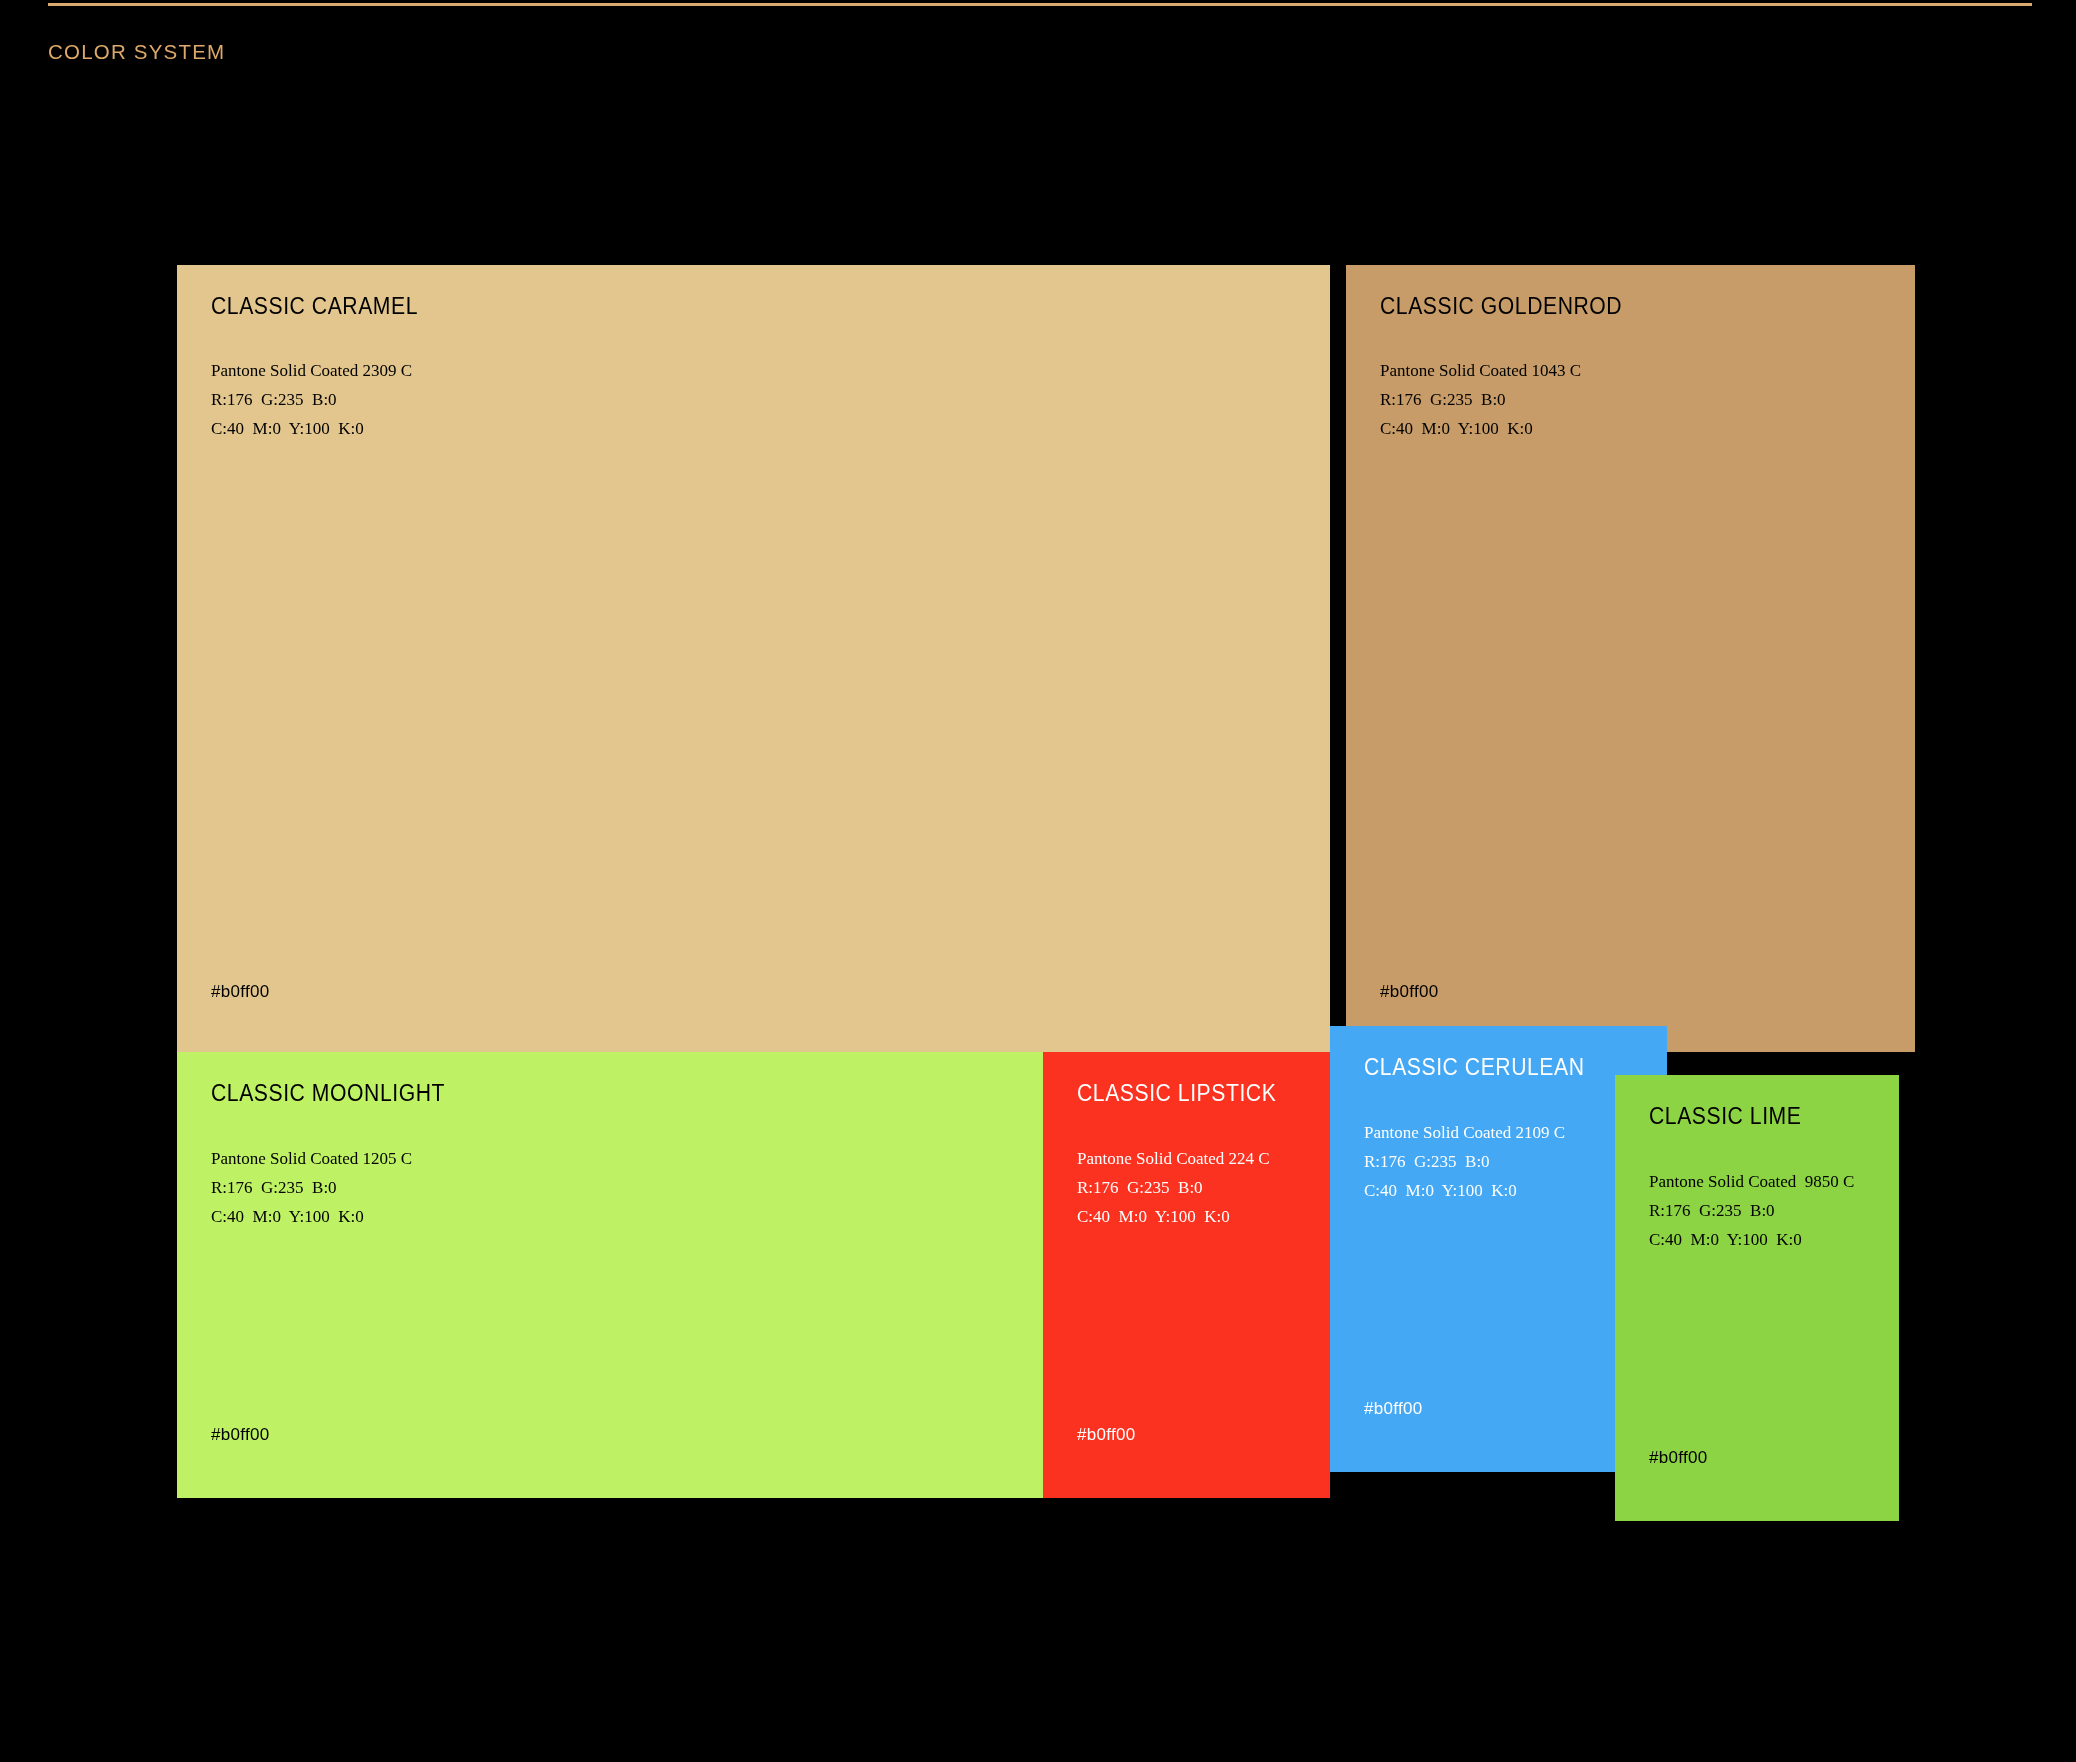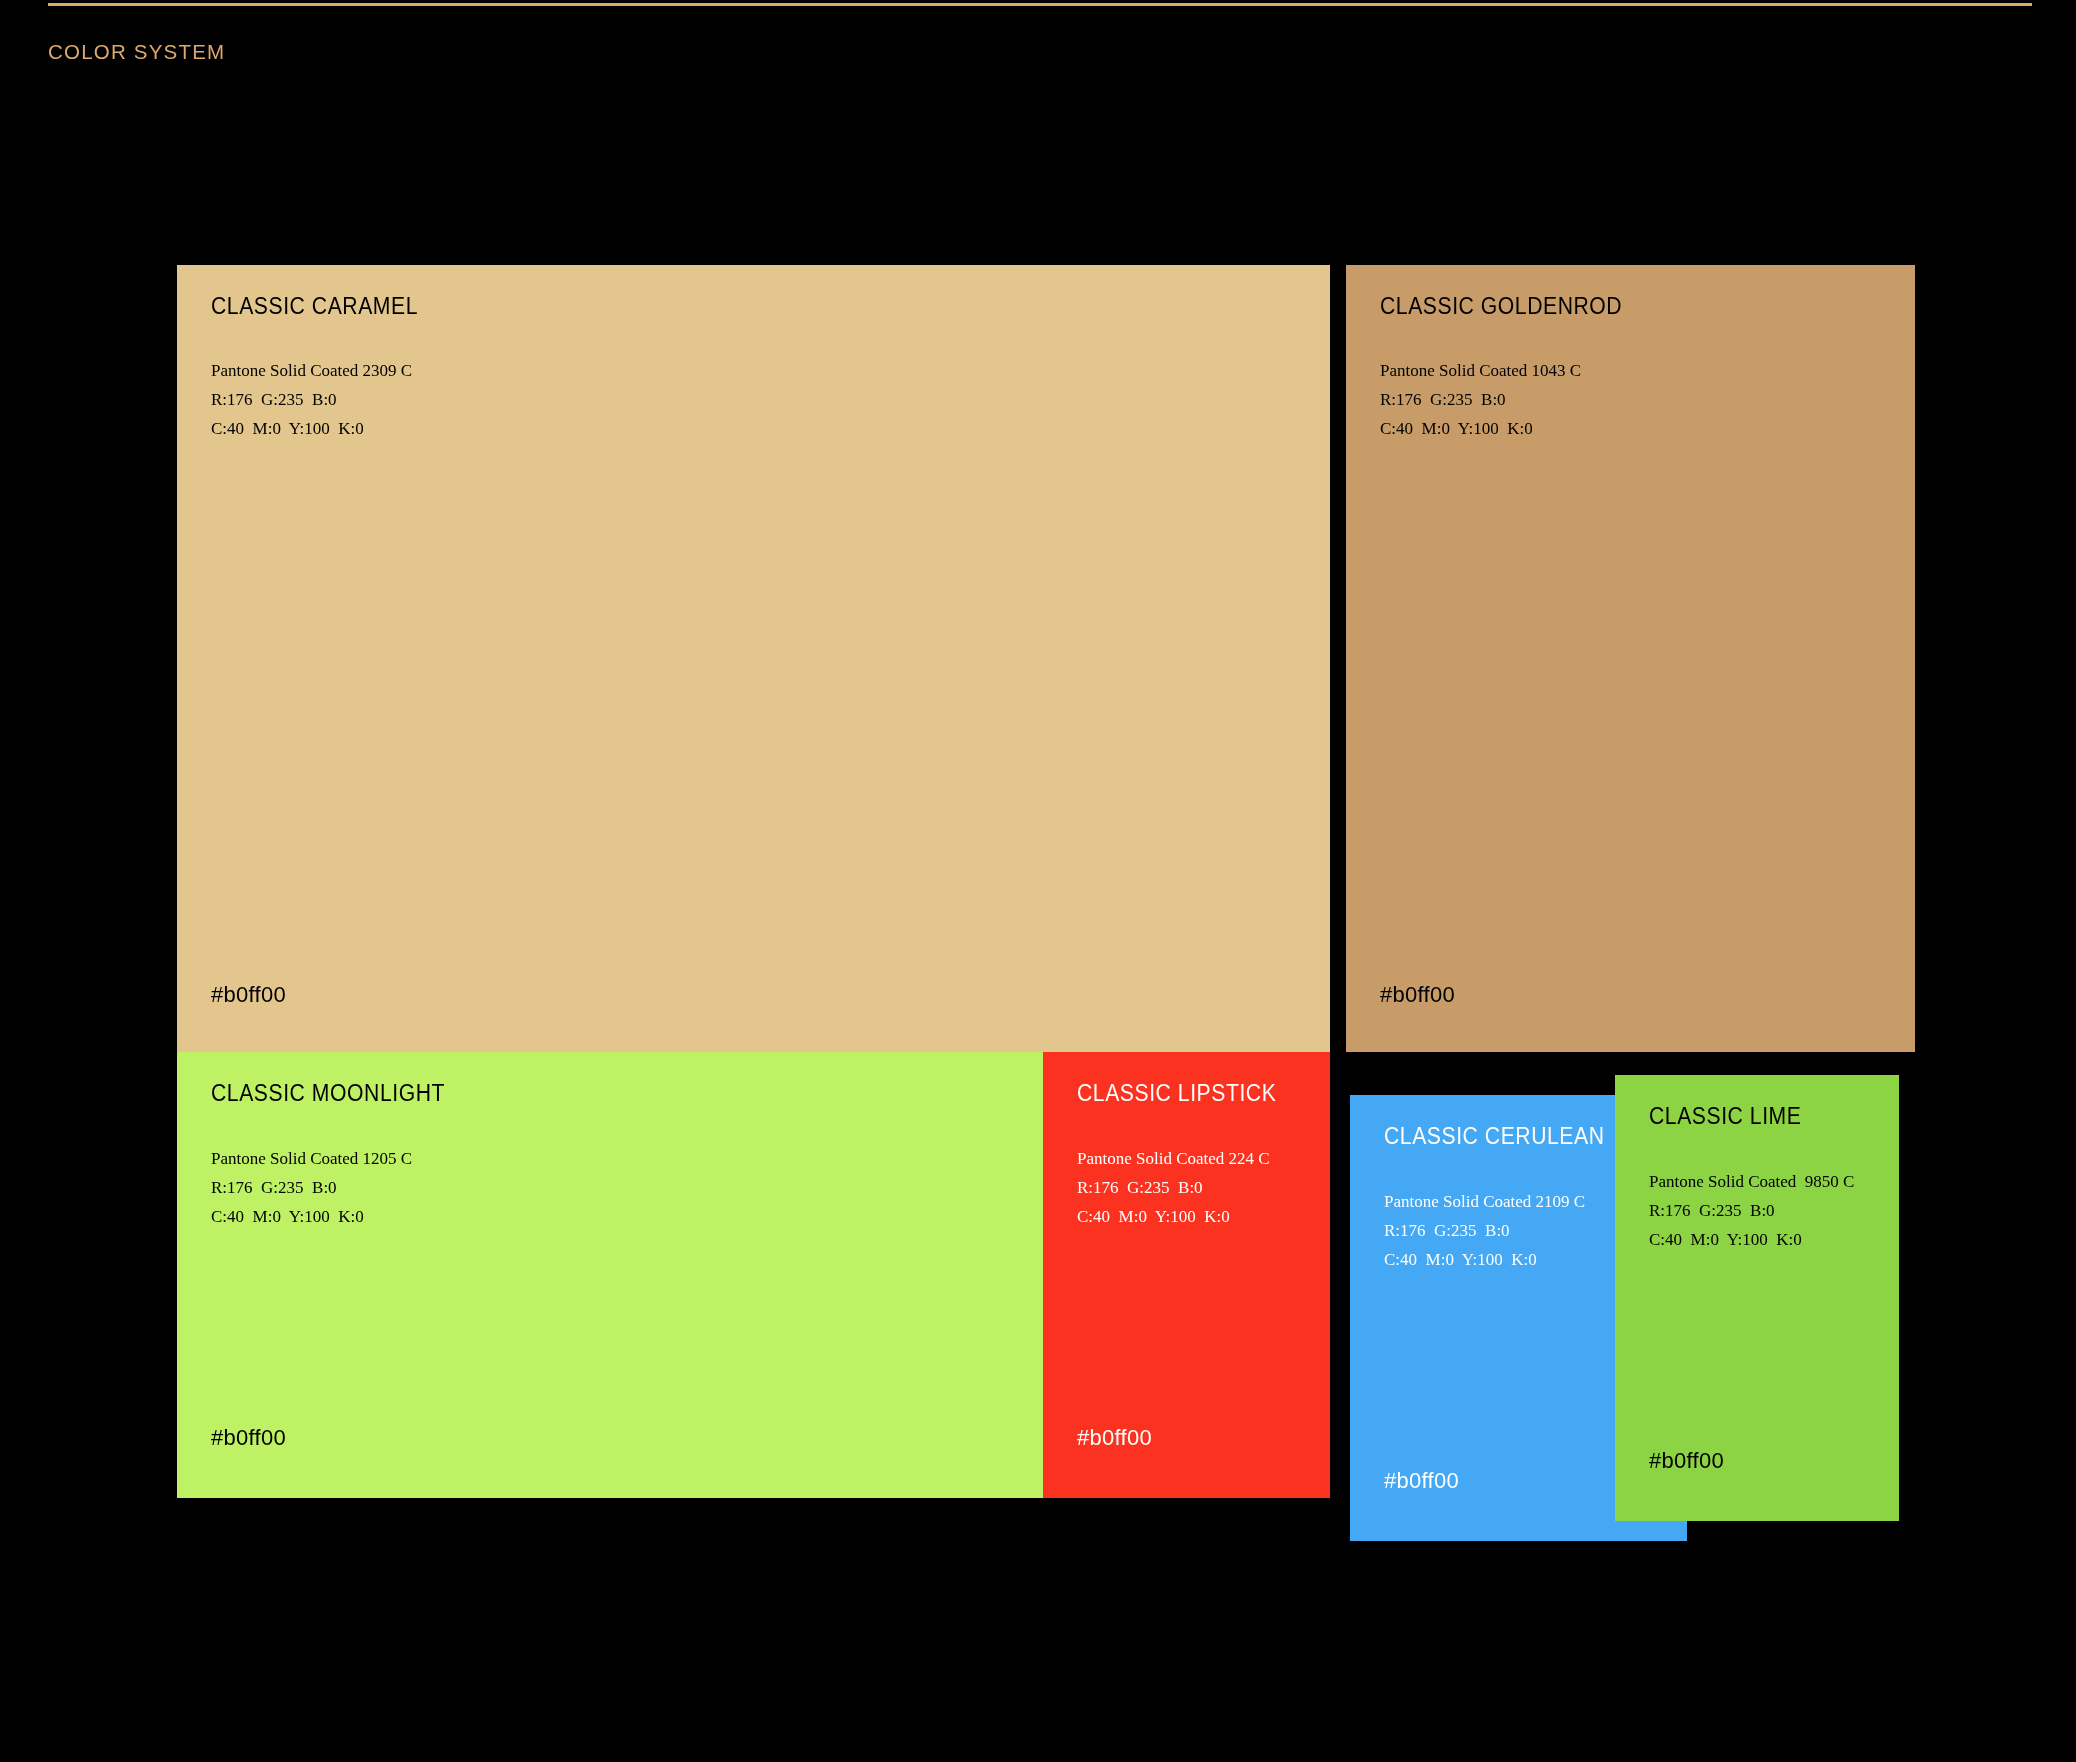--- a/index.html
+++ b/index.html
@@ -78,32 +78,32 @@
 
   .swatch-specs .spec-line {
     display: block;
     white-space: pre;
   }
 
   .swatch-hex {
     position: absolute;
     left: 34px;
     font-family: "Liberation Sans", sans-serif;
-    font-size: 22px;
+    font-size: 17px;
     font-weight: 400;
     letter-spacing: 0.3px;
     white-space: nowrap;
   }
 
   
   #swatch-caramel   { left: 0px;    top: 0px;    width: 1153px; height: 787px; }
   #swatch-goldenrod { left: 1153px; top: 0px;    width: 569px; height: 787px; }
   #swatch-moonlight { left: 0px;    top: 787px; width: 866px; height: 446px; }
   #swatch-lipstick  { left: 866px; top: 787px; width: 287px;  height: 446px; }
-  #swatch-cerulean  { left: 1153px; top: 830px; width: 337px;  height: 446px; margin-left: 20px; }
+  #swatch-cerulean  { left: 1153px; top: 761px; width: 337px;  height: 446px; }
   #swatch-lime      { left: 1438px; top: 810px; width: 284px;  height: 446px; padding-left: 45px; }
 
   
   #swatch-caramel   .swatch-specs,
   #swatch-goldenrod .swatch-specs { top: 91px; }
   #swatch-caramel   .swatch-hex,
   #swatch-goldenrod .swatch-hex   { top: 717px; }
 
   
   #swatch-moonlight .swatch-specs,

